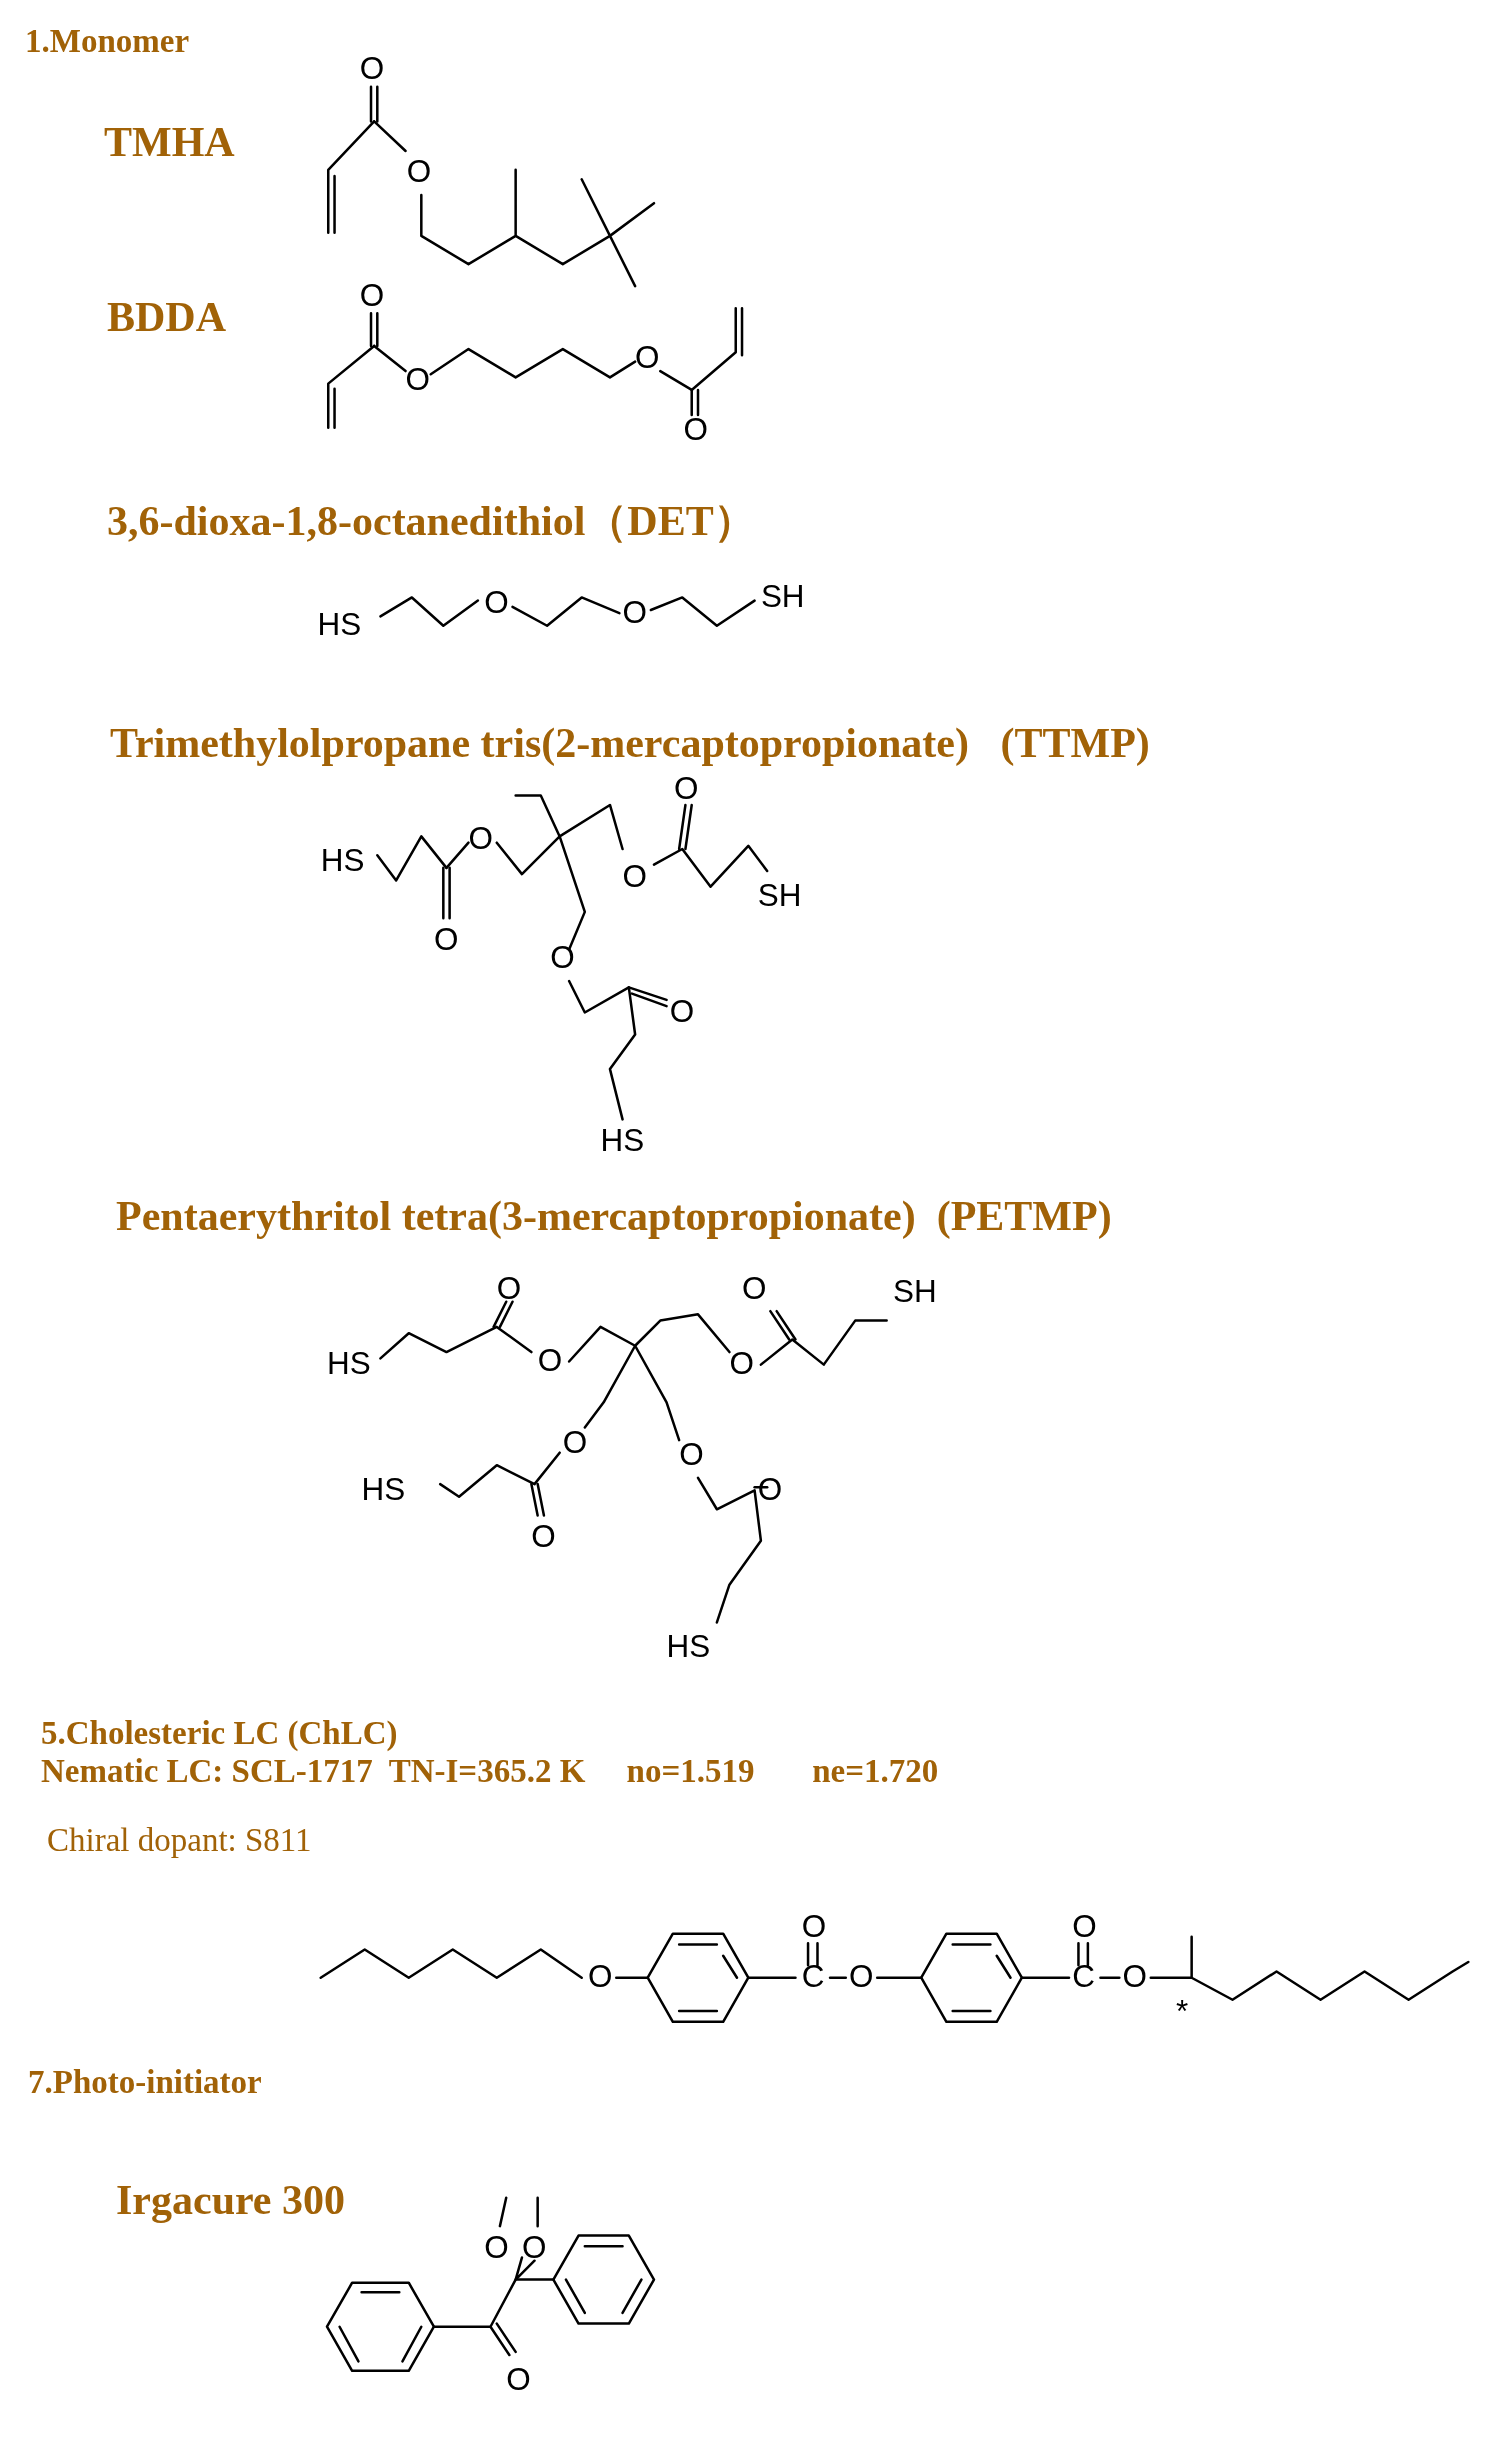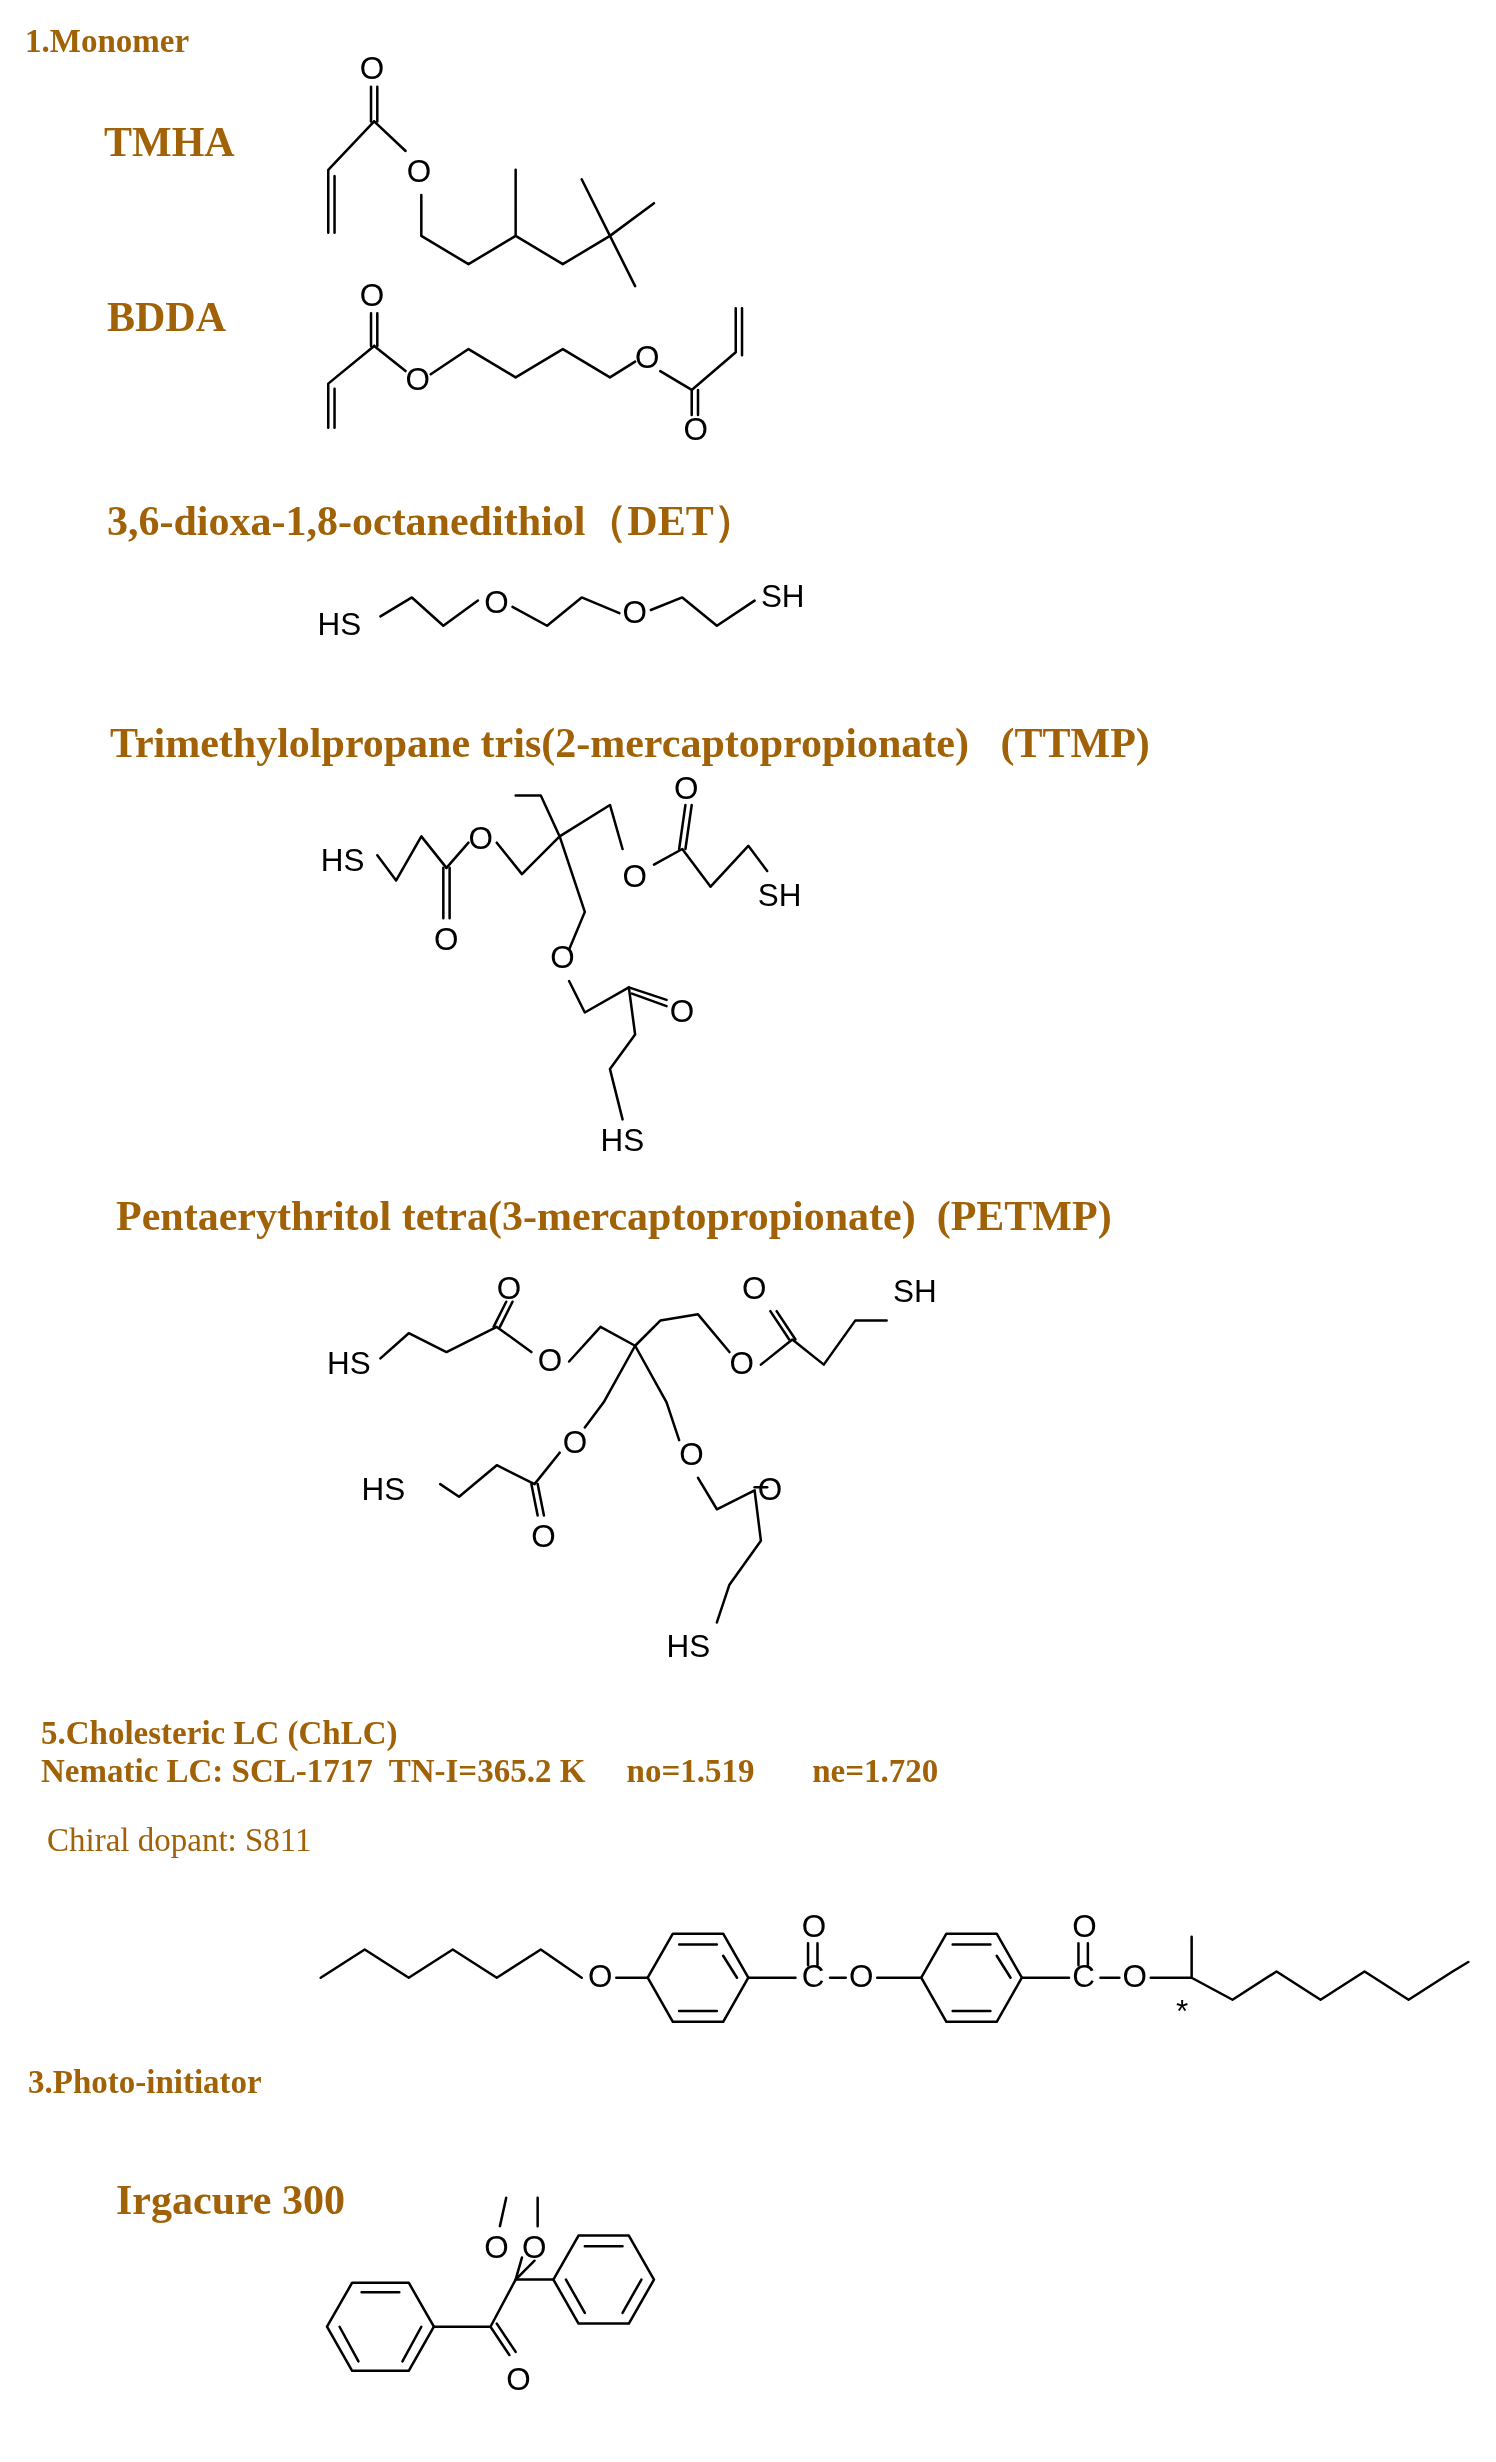--- a/index.html
+++ b/index.html
@@ -19,21 +19,21 @@
 <div class="lbl name" style="left:104px;top:121px;">TMHA</div>
 <div class="lbl name" style="left:107px;top:296px;">BDDA</div>
 <div class="lbl name" style="left:107px;top:500px;">3,6-dioxa-1,8-octanedithiol（DET）</div>
 <div class="lbl name" style="left:110px;top:722px;">Trimethylolpropane tris(2-mercaptopropionate)   (TTMP)</div>
 <div class="lbl name" style="left:116px;top:1195px;">Pentaerythritol tetra(3-mercaptopropionate)  (PETMP)</div>
 
 <div class="lbl sec" style="left:41px;top:1717px;">5.Cholesteric LC (ChLC)</div>
 <div class="lbl sec" style="left:41px;top:1755px;">Nematic LC: SCL-1717  TN-I=365.2 K     no=1.519       ne=1.720</div>
 <div class="lbl sec plain" style="left:47px;top:1796px;margin-top:28px;">Chiral dopant: S811</div>
 
-<div class="lbl sec" style="left:28px;top:2066px;">3.Photo-initiator</div>
+<div class="lbl sec" style="left:28px;top:2066px;">7.Photo-initiator</div>
 <div class="lbl name" style="left:116px;top:2179px;">Irgacure 300</div>
 
 <svg id="canvas" viewBox="0 0 2379 3915" xmlns="http://www.w3.org/2000/svg">
 
   <g>
     <text x="572" y="126">O</text>
     <path class="bond" d="M590 138 L590 193 M600 138 L600 193"></path>
     <path class="bond" d="M595 193 L522 270 L522 370 M532 280 L532 370"></path>
     <path class="bond" d="M595 193 L645 240"></path>
     <text x="647" y="290">O</text>

